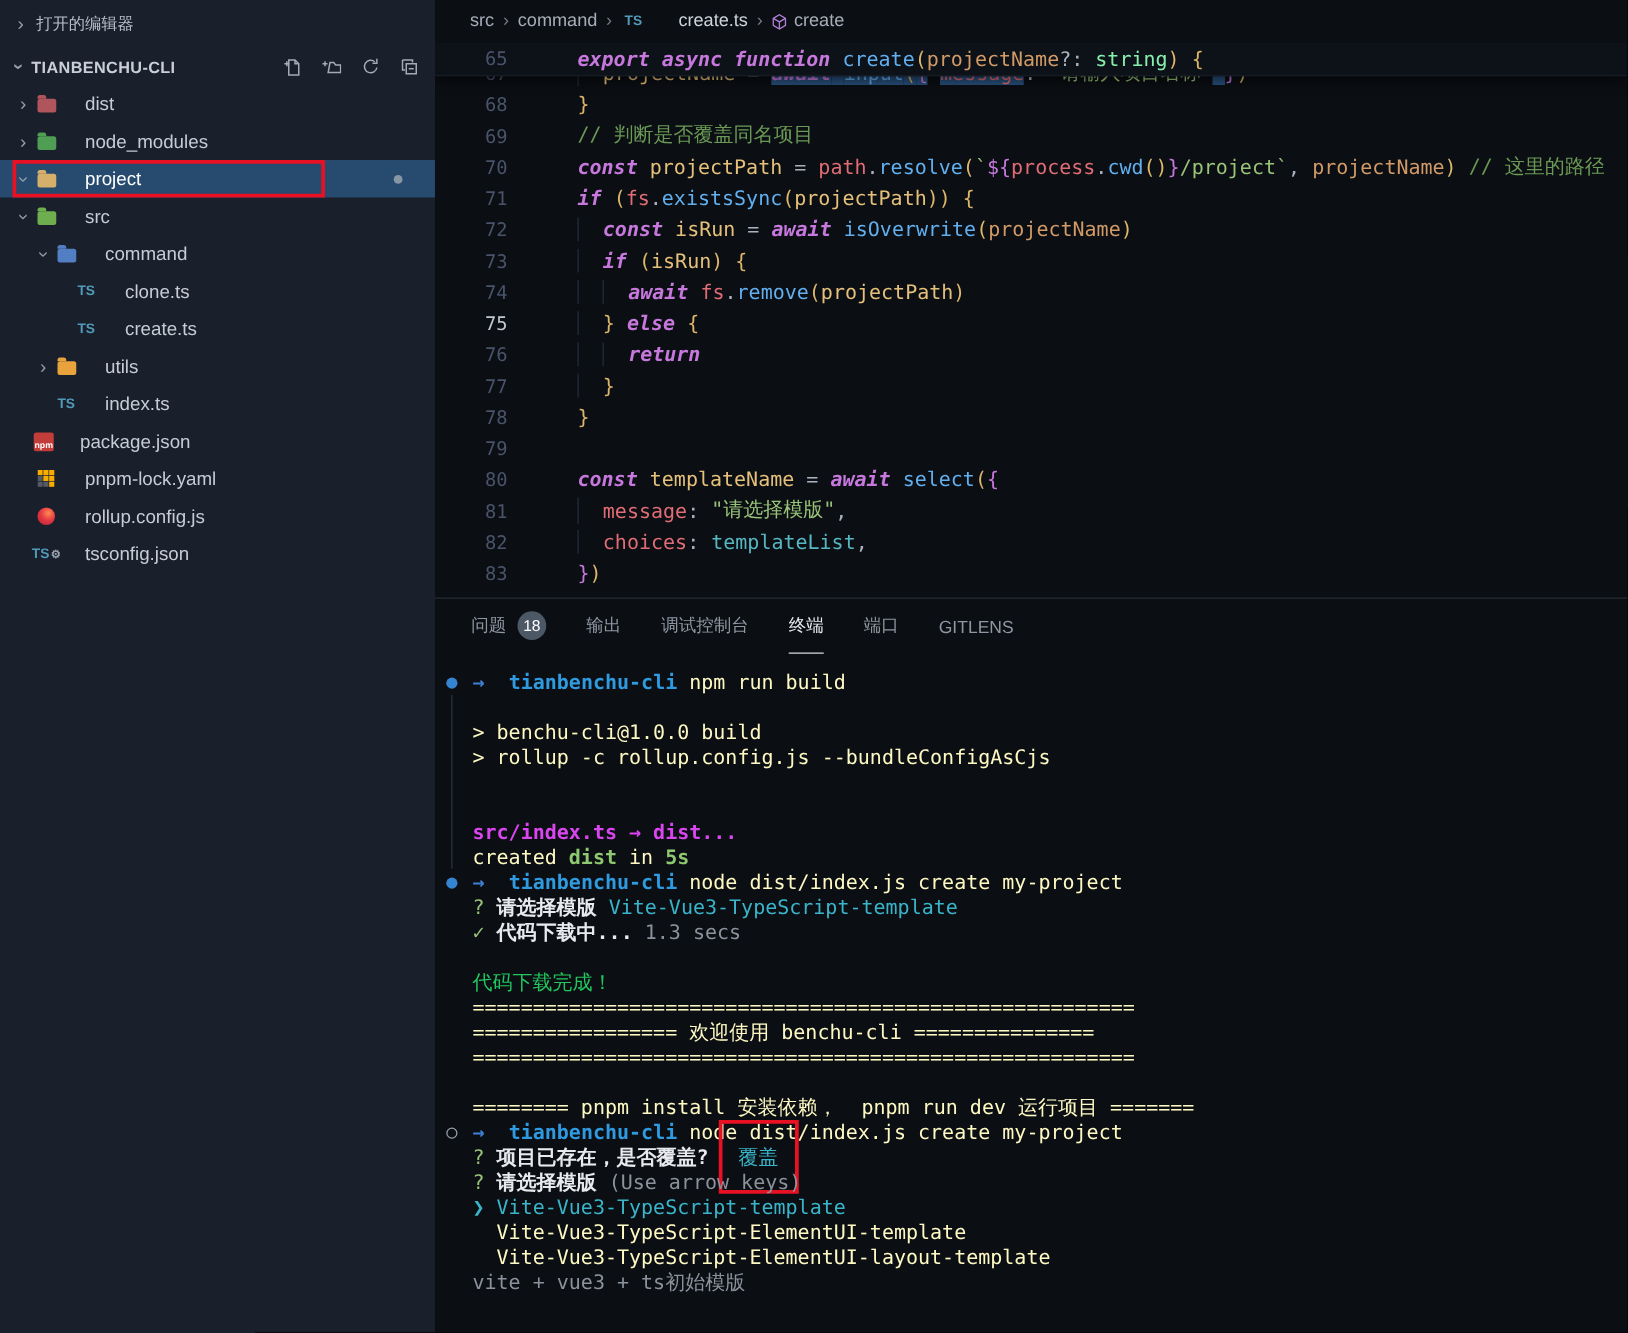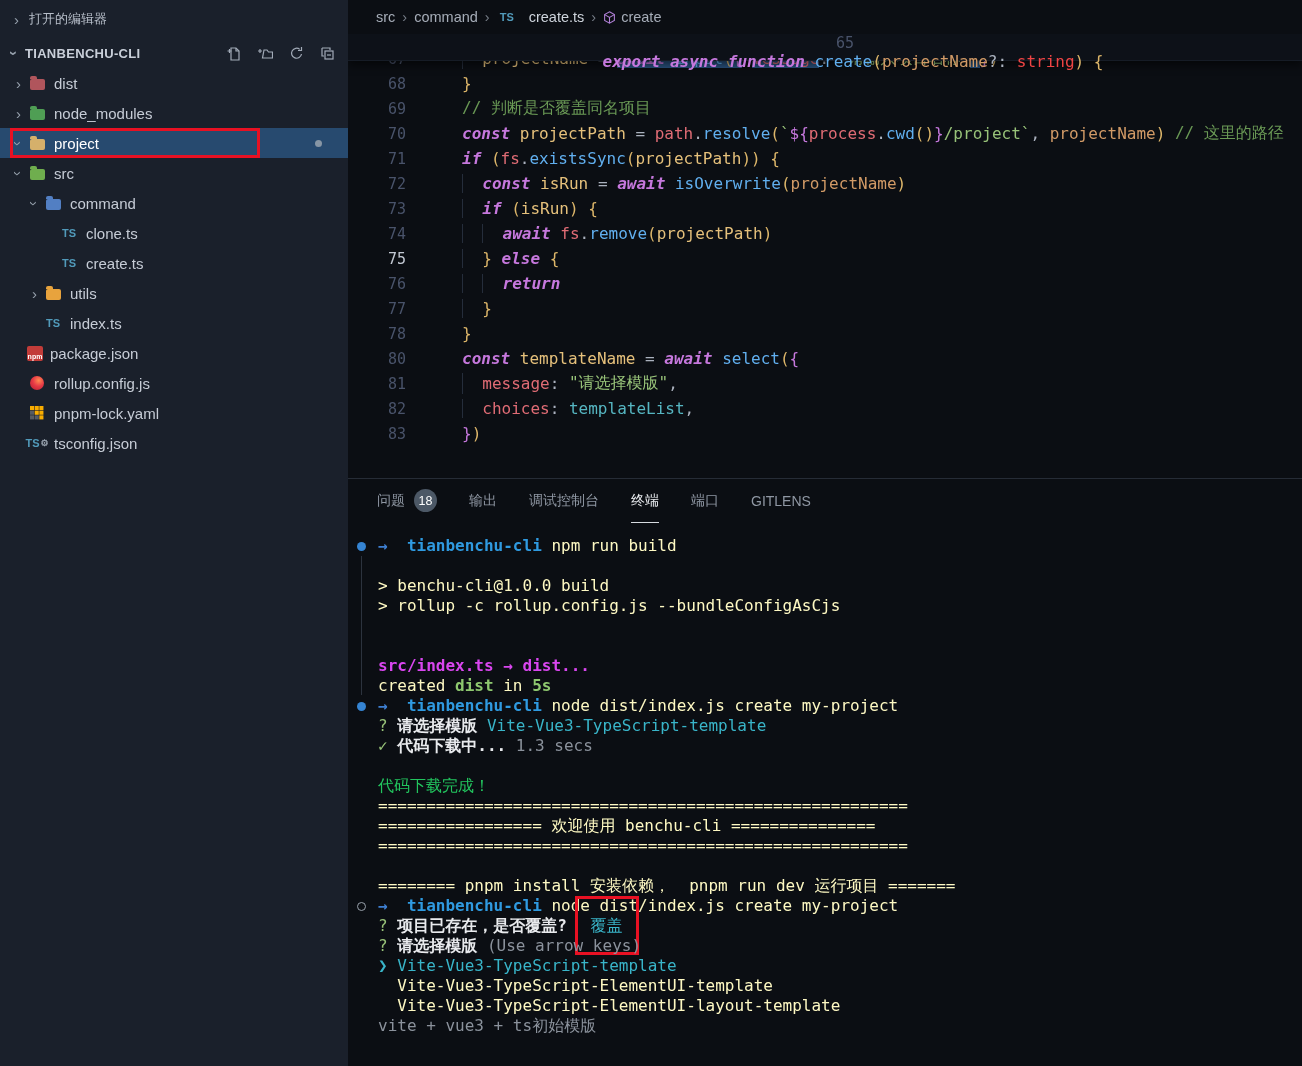--- a/index.html
+++ b/index.html
@@ -14,21 +14,21 @@
   .ws-actions{margin-left:auto;display:flex;gap:9px;align-items:center;}
   .actbtn{width:22px;height:22px;display:flex;align-items:center;justify-content:center;border-radius:4px;cursor:pointer;}
   .actbtn svg{stroke:#a2abb8;fill:none;stroke-width:1.2;}
   .tree{margin-top:0;}
   .trow{height:30px;display:flex;align-items:center;font-size:15px;position:relative;cursor:pointer;color:#c6ccd6;white-space:nowrap;}
   .trow.sel{background:#274a6f;color:#ffffff;}
   .chev{width:17px;flex:none;font-size:15px;color:#96a0ac;display:flex;justify-content:center;}
   .chev.exp{transform:rotate(90deg);}
   .chev.none{visibility:hidden;}
   .tlabel{margin-left:0;}
-  .ico{width:20px;height:16px;margin-right:7px;display:flex;align-items:center;justify-content:center;flex:none;}
+  .ico{width:20px;height:16px;margin-right:21px;display:flex;align-items:center;justify-content:center;flex:none;}
   .fshape{width:15px;height:11px;border-radius:2px;background:var(--fc,#888);position:relative;margin-top:2px;}
   .fshape::before{content:"";position:absolute;left:0;top:-3px;width:7px;height:3px;border-radius:2px 2px 0 0;background:var(--fc,#888);}
   .tsico{color:#519aba;font-weight:700;font-size:11px;}
   .gear{font-size:9px;color:#9aa4b0;margin-left:1px;}
   .npmico{background:#c23c39;color:#fff;font-size:7px;font-weight:700;width:16px;height:15px;display:flex;
           align-items:flex-end;justify-content:center;border-radius:2px;line-height:9px;}
   .rollupico{width:14px;height:14px;border-radius:50%;
              background:radial-gradient(circle at 62% 32%,#ff8a50 0%,#e63946 45%,#b22030 100%);}
   .rowdot{position:absolute;right:26px;top:12px;width:7px;height:7px;border-radius:50%;background:#8796a5;}
   .redbox-row{position:absolute;left:10px;top:0;width:250px;height:30px;border:3px solid var(--annot,#e81123);
@@ -43,34 +43,34 @@
   .symico{display:flex;align-items:center;}
 
   .codearea{position:absolute;top:34px;left:0;right:0;height:444px;overflow:hidden;
             font-family:"DejaVu Sans Mono","DejaVu Sans",monospace;font-size:16px;color:#abb2bf;}
   .stickyrow{position:absolute;top:0;left:0;right:0;height:26px;background:#0d1118;z-index:6;
              box-shadow:0 4px 10px rgba(0,0,0,.55);border-bottom:1px solid #161c26;}
   .partialstrip{position:absolute;top:26px;left:0;right:0;height:11px;overflow:hidden;z-index:2;}
   .partialstrip .cline{margin-top:-14px;}
   .codelines{position:absolute;top:37px;left:0;right:0;}
   .cline{height:25px;display:flex;align-items:center;white-space:pre;}
-  .stickyrow .cline{height:26px;flex-direction:column;}
+  .stickyrow .cline{height:26px;}
   .lnum{width:58px;flex:none;text-align:right;color:#49536a;font-size:15px;}
   .cline.activeline .lnum{color:#c2c8d2;}
   .codewrap{margin-left:56px;display:flex;align-items:center;white-space:pre;}
   .ig{display:inline-block;width:2ch;align-self:stretch;border-left:1px solid #252d3b;}
   .tk{white-space:pre;}
   .tk.kw{color:#c678dd;font-style:italic;font-weight:bold;}
   .tk.fn{color:#61afef;}
   .tk.vr{color:#e06c75;}
   .tk.cn{color:#e5c07b;}
   .tk.va{color:#d19a66;}
   .tk.st{color:#98c379;}
   .tk.cm{color:#6a9955;}
-  .tk.ty{color:#ef4444;}
+  .tk.ty{color:#86efac;}
   .tk.br{color:#ddb66a;}
   .tk.br2{color:#c678dd;}
   .tk.pu{color:#abb2bf;}
   .tk.cy{color:#56b6c2;}
   .tk.ph{color:#c678dd;}
   .tk.sel{background:#28507c;}
 
   
   .panel{position:absolute;left:0;top:478px;right:0;bottom:0;border-top:1px solid #262c36;background:#0b0e13;}
   .ptabs{height:44px;display:flex;align-items:center;padding-left:29px;gap:32px;font-size:14px;color:#8f97a3;}
@@ -201,41 +201,41 @@
           <span class="ico ico-ts tsico">TS</span>
           <span class="tlabel">index.ts</span>
         </div>
         <div class="trow" style="padding-left: 10px;">
           <span class="chev none">›</span>
           <span class="ico ico-npm npmico">npm</span>
           <span class="tlabel">package.json</span>
         </div>
         <div class="trow" style="padding-left: 10px;">
           <span class="chev none">›</span>
-          <span class="ico ico-rollup">
-            <span class="rollupico"></span>
-          </span>
-          <span class="tlabel">rollup.config.js</span>
-        </div>
-        <div class="trow" style="padding-left: 10px;">
-          <span class="chev none">›</span>
           <span class="ico ico-pnpm">
             <svg width="14" height="14" viewBox="0 0 15 15">
               <rect x="0" y="0" width="4.4" height="4.4" fill="#f9ad00"></rect>
               <rect x="5" y="0" width="4.4" height="4.4" fill="#f9ad00"></rect>
               <rect x="10" y="0" width="4.4" height="4.4" fill="#f9ad00"></rect>
               <rect x="10" y="5" width="4.4" height="4.4" fill="#f9ad00"></rect>
               <rect x="5" y="5" width="4.4" height="4.4" fill="#f9ad00"></rect>
               <rect x="10" y="10" width="4.4" height="4.4" fill="#f9ad00"></rect>
               <rect x="0" y="5" width="4.4" height="4.4" fill="#555b63"></rect>
               <rect x="0" y="10" width="4.4" height="4.4" fill="#555b63"></rect>
               <rect x="5" y="10" width="4.4" height="4.4" fill="#555b63"></rect>
             </svg>
           </span>
           <span class="tlabel">pnpm-lock.yaml</span>
+        </div>
+        <div class="trow" style="padding-left: 10px;">
+          <span class="chev none">›</span>
+          <span class="ico ico-rollup">
+            <span class="rollupico"></span>
+          </span>
+          <span class="tlabel">rollup.config.js</span>
         </div>
         <div class="trow" style="padding-left: 10px;">
           <span class="chev none">›</span>
           <span class="ico ico-ts-gear tsico">TS<span class="gear">⚙</span></span>
           <span class="tlabel">tsconfig.json</span>
         </div>
       </div>
   </div>
 
   <div class="main">
@@ -277,20 +277,21 @@
           <div class="cline"><span class="lnum">69</span><span class="codewrap"><span class="tk cm">// 判断是否覆盖同名项目</span></span></div>
           <div class="cline"><span class="lnum">70</span><span class="codewrap"><span class="tk kw">const</span><span class="tk pu"> </span><span class="tk cn">projectPath</span><span class="tk pu"> = </span><span class="tk vr">path</span><span class="tk pu">.</span><span class="tk fn">resolve</span><span class="tk br">(</span><span class="tk st">`</span><span class="tk ph">${</span><span class="tk vr">process</span><span class="tk pu">.</span><span class="tk fn">cwd</span><span class="tk br">()</span><span class="tk ph">}</span><span class="tk st">/project`</span><span class="tk pu">, </span><span class="tk va">projectName</span><span class="tk br">)</span><span class="tk cm"> // 这里的路径</span></span></div>
           <div class="cline"><span class="lnum">71</span><span class="codewrap"><span class="tk kw">if</span><span class="tk pu"> </span><span class="tk br">(</span><span class="tk vr">fs</span><span class="tk pu">.</span><span class="tk fn">existsSync</span><span class="tk br">(</span><span class="tk cn">projectPath</span><span class="tk br">))</span><span class="tk pu"> </span><span class="tk br">{</span></span></div>
           <div class="cline"><span class="lnum">72</span><span class="codewrap"><span class="ig"></span><span class="tk kw">const</span><span class="tk pu"> </span><span class="tk cn">isRun</span><span class="tk pu"> = </span><span class="tk kw">await</span><span class="tk pu"> </span><span class="tk fn">isOverwrite</span><span class="tk br">(</span><span class="tk va">projectName</span><span class="tk br">)</span></span></div>
           <div class="cline"><span class="lnum">73</span><span class="codewrap"><span class="ig"></span><span class="tk kw">if</span><span class="tk pu"> </span><span class="tk br">(</span><span class="tk cn">isRun</span><span class="tk br">)</span><span class="tk pu"> </span><span class="tk br">{</span></span></div>
           <div class="cline"><span class="lnum">74</span><span class="codewrap"><span class="ig"></span><span class="ig"></span><span class="tk kw">await</span><span class="tk pu"> </span><span class="tk vr">fs</span><span class="tk pu">.</span><span class="tk fn">remove</span><span class="tk br">(</span><span class="tk cn">projectPath</span><span class="tk br">)</span></span></div>
           <div class="cline activeline"><span class="lnum">75</span><span class="codewrap"><span class="ig"></span><span class="tk br">}</span><span class="tk kw"> else</span><span class="tk pu"> </span><span class="tk br">{</span></span></div>
           <div class="cline"><span class="lnum">76</span><span class="codewrap"><span class="ig"></span><span class="ig"></span><span class="tk kw">return</span></span></div>
           <div class="cline"><span class="lnum">77</span><span class="codewrap"><span class="ig"></span><span class="tk br">}</span></span></div>
           <div class="cline"><span class="lnum">78</span><span class="codewrap"><span class="tk br">}</span></span></div>
+          <div class="cline"><span class="lnum">79</span><span class="codewrap"></span></div>
           <div class="cline"><span class="lnum">80</span><span class="codewrap"><span class="tk kw">const</span><span class="tk pu"> </span><span class="tk cn">templateName</span><span class="tk pu"> = </span><span class="tk kw">await</span><span class="tk pu"> </span><span class="tk fn">select</span><span class="tk br">(</span><span class="tk br2">{</span></span></div>
           <div class="cline"><span class="lnum">81</span><span class="codewrap"><span class="ig"></span><span class="tk vr">message</span><span class="tk pu">: </span><span class="tk st">"请选择模版"</span><span class="tk pu">,</span></span></div>
           <div class="cline"><span class="lnum">82</span><span class="codewrap"><span class="ig"></span><span class="tk vr">choices</span><span class="tk pu">: </span><span class="tk cy">templateList</span><span class="tk pu">,</span></span></div>
           <div class="cline"><span class="lnum">83</span><span class="codewrap"><span class="tk br2">}</span><span class="tk br">)</span></span></div>
         </div>
     </div>
 
     <div class="panel">
       <div class="ptabs">
           <div class="ptab">

